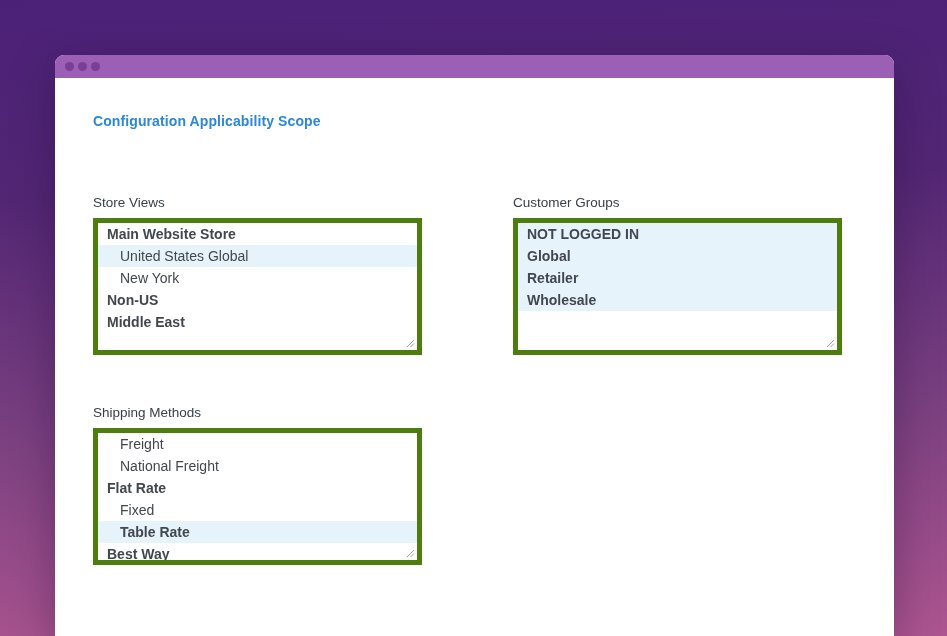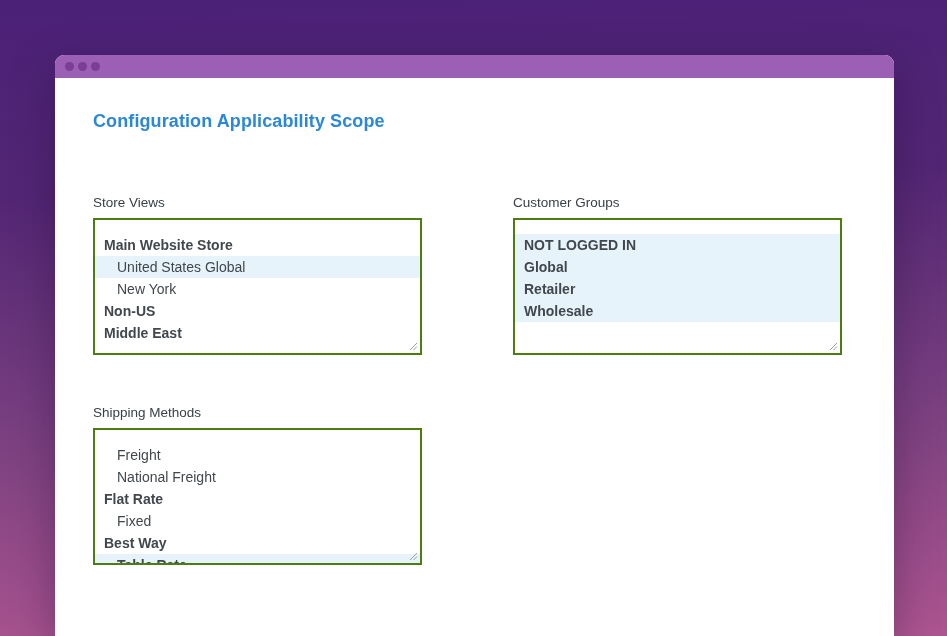--- a/index.html
+++ b/index.html
@@ -45,21 +45,21 @@
   }
   .content {
     position: relative;
     width: 100%;
     height: 558px;
   }
   .heading {
     position: absolute;
     left: 38px;
     top: 31px;
-    font-size: 18px;
+    font-size: 14px;
     line-height: 24px;
     font-weight: bold;
     color: var(--accent, #2b87d8);
     letter-spacing: 0.1px;
   }
   .group {
     position: absolute;
     width: 329px;
     margin-top: 26px;
   }
@@ -71,23 +71,23 @@
     line-height: 18px;
     height: 18px;
     color: #384147;
     margin-bottom: 6px;
   }
   .listbox {
     position: relative;
     box-sizing: border-box;
     width: 329px;
     height: 137px;
-    border: 2px solid #4d7c0f;
+    border: 5px solid #4d7c0f;
     background: #ffffff;
-    padding-top: 14px;
+    padding-top: 0;
     overflow: hidden;
   }
   .opt {
     height: 22px;
     line-height: 22px;
     font-size: 14px;
     color: #41474d;
     padding-left: 9px;
     white-space: nowrap;
     cursor: default;
@@ -144,21 +144,21 @@
       </div>
     </div>
 
     <div class="group group-shipping">
       <div class="field-label">Shipping Methods</div>
       <div class="listbox">
         <div class="opt indent">Freight</div>
           <div class="opt indent">National Freight</div>
           <div class="opt bold">Flat Rate</div>
           <div class="opt indent">Fixed</div>
+          <div class="opt bold indent selected">Table Rate</div>
           <div class="opt bold">Best Way</div>
-          <div class="opt bold indent selected">Table Rate</div>
           <svg class="grip" viewBox="0 0 10 10" width="10" height="10">
           <path d="M2 9 L9 2 M5.5 9 L9 5.5" stroke="#9aa0a6" stroke-width="1" fill="none"></path>
         </svg>
       </div>
     </div>
   </div>
 </div>
 
 </body></html>

